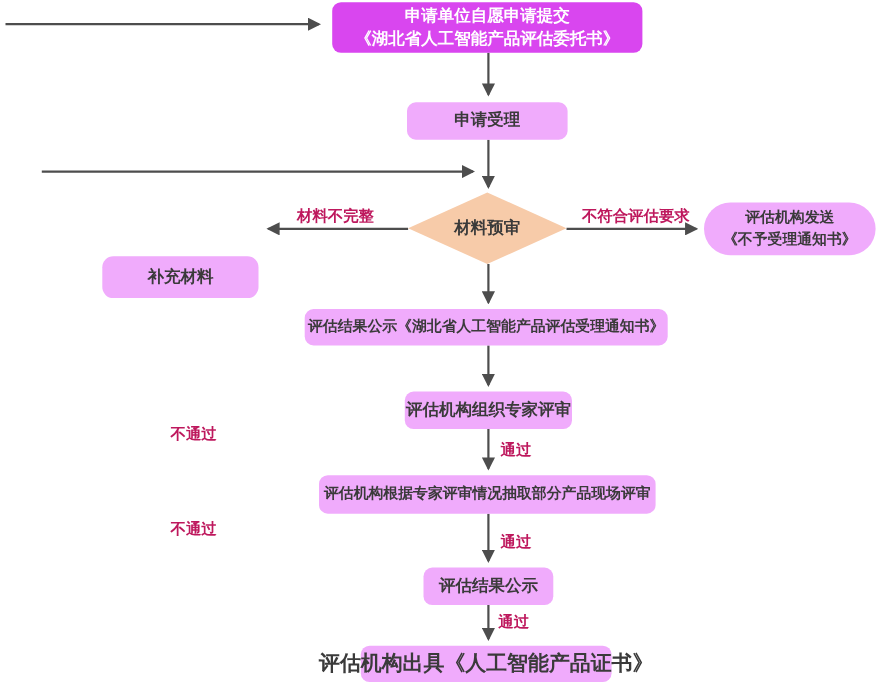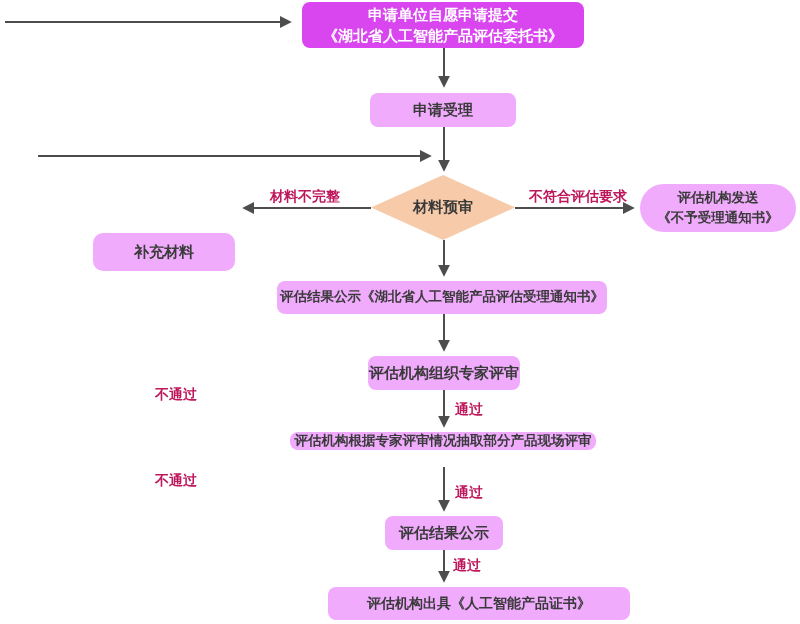--- a/index.html
+++ b/index.html
@@ -29,23 +29,23 @@
   }
   .n-submit{
     left:302px;top:2px;width:282px;height:46px;
     background:#d946ef;color:#ffffff;font-size:15px;line-height:21px;
   }
   .n-accept{left:370px;top:93px;width:146px;height:34px;}
   .n-supplement{left:93px;top:189px;width:142px;height:38px;border-radius:10px;margin-top:44px;}
   .n-reject{left:640px;top:184px;width:156px;height:48px;border-radius:24px;font-size:13.5px;line-height:20px;}
   .n-notice{left:277px;top:281px;width:330px;height:33px;font-size:13.5px;}
   .n-expert{left:368px;top:356px;width:152px;height:34px;}
-  .n-onsite{left:290px;top:432px;width:306px;height:18px;font-size:13.5px;}
+  .n-onsite{left:290px;top:432px;width:306px;height:35px;font-size:13.5px;}
   .n-publicity{left:385px;top:516px;width:118px;height:34px;}
-  .n-certificate{left:328px;top:587px;width:302px;height:33px;font-size:14px;}
+  .n-certificate{left:328px;top:587px;width:228px;height:33px;font-size:19px;}
   .diamond-label{
     position:absolute;left:371px;top:175px;width:144px;height:65px;
     display:flex;align-items:center;justify-content:center;
     color:#3A3A3A;font-weight:700;font-size:15px;white-space:nowrap;text-align:right;
   }
   .edge-label{
     position:absolute;
     color:#be185d;
     font-size:14px;
     font-weight:600;

